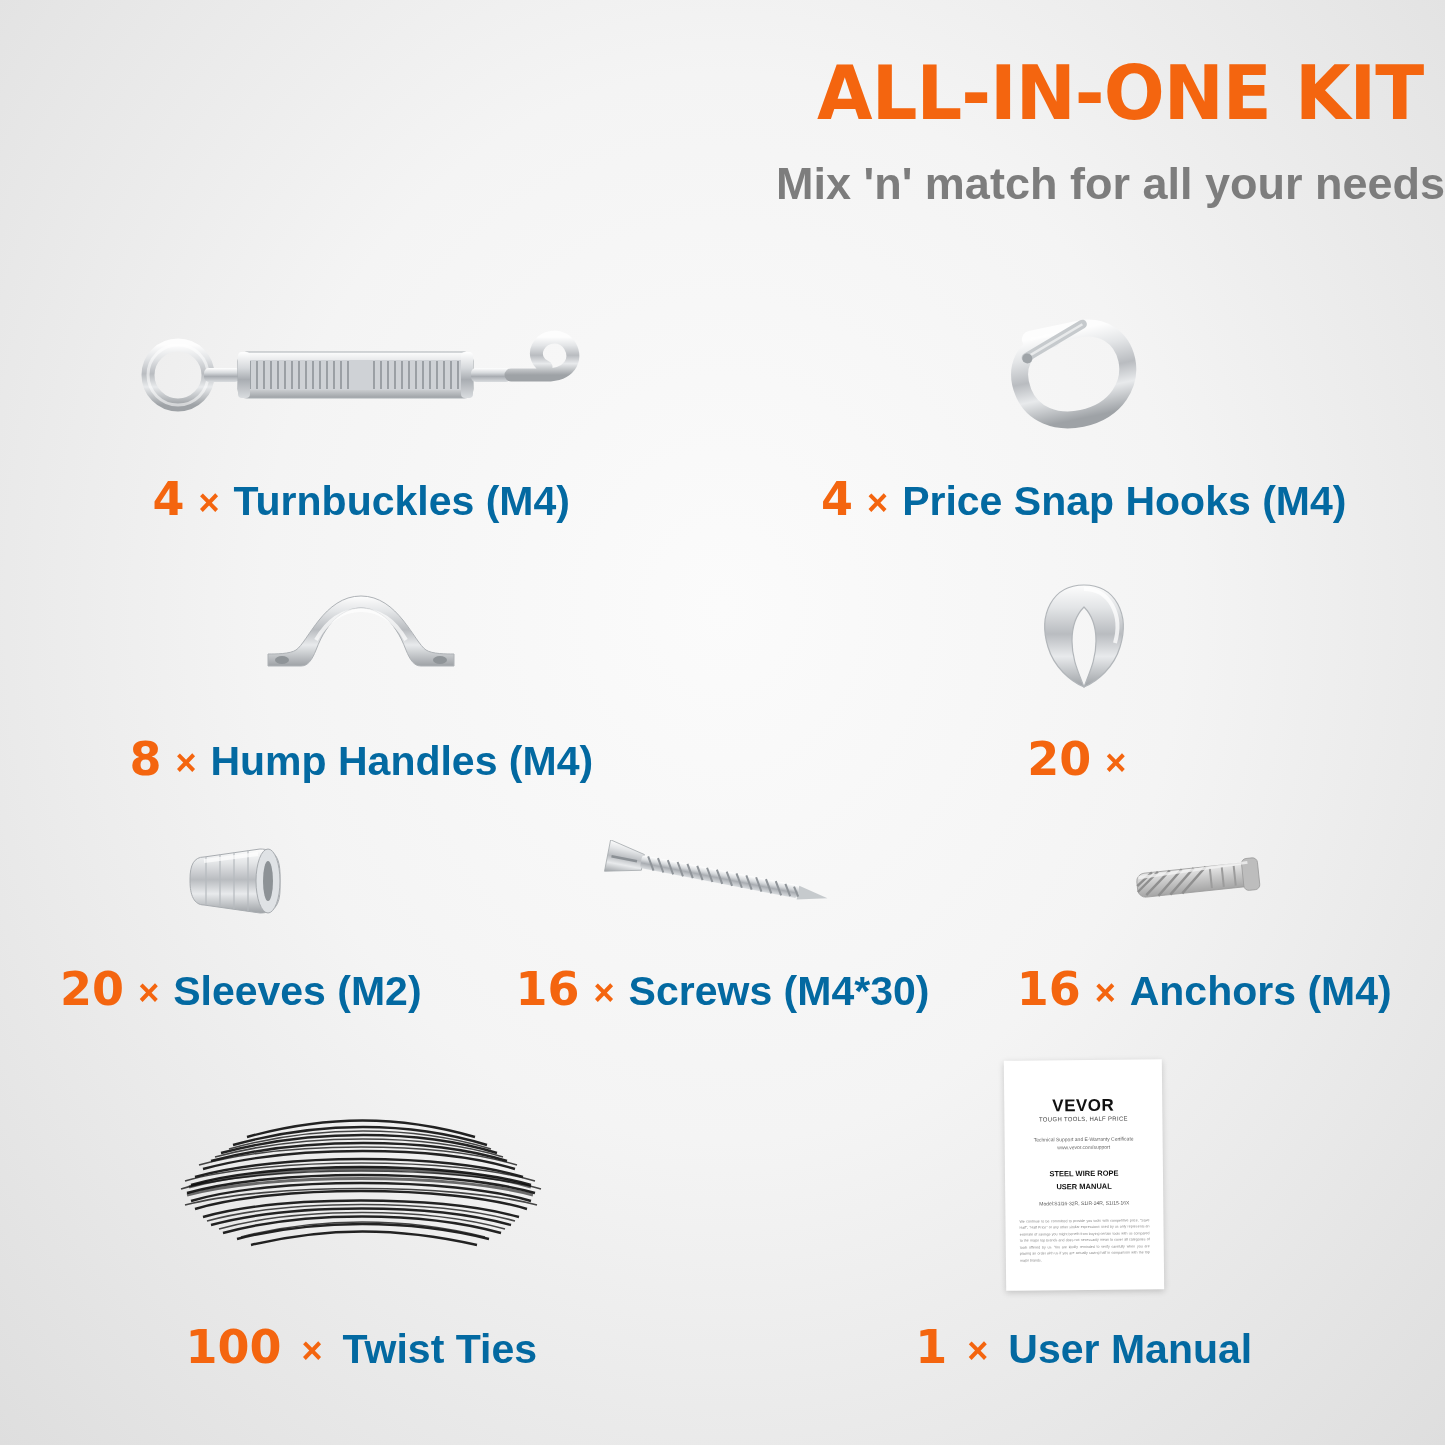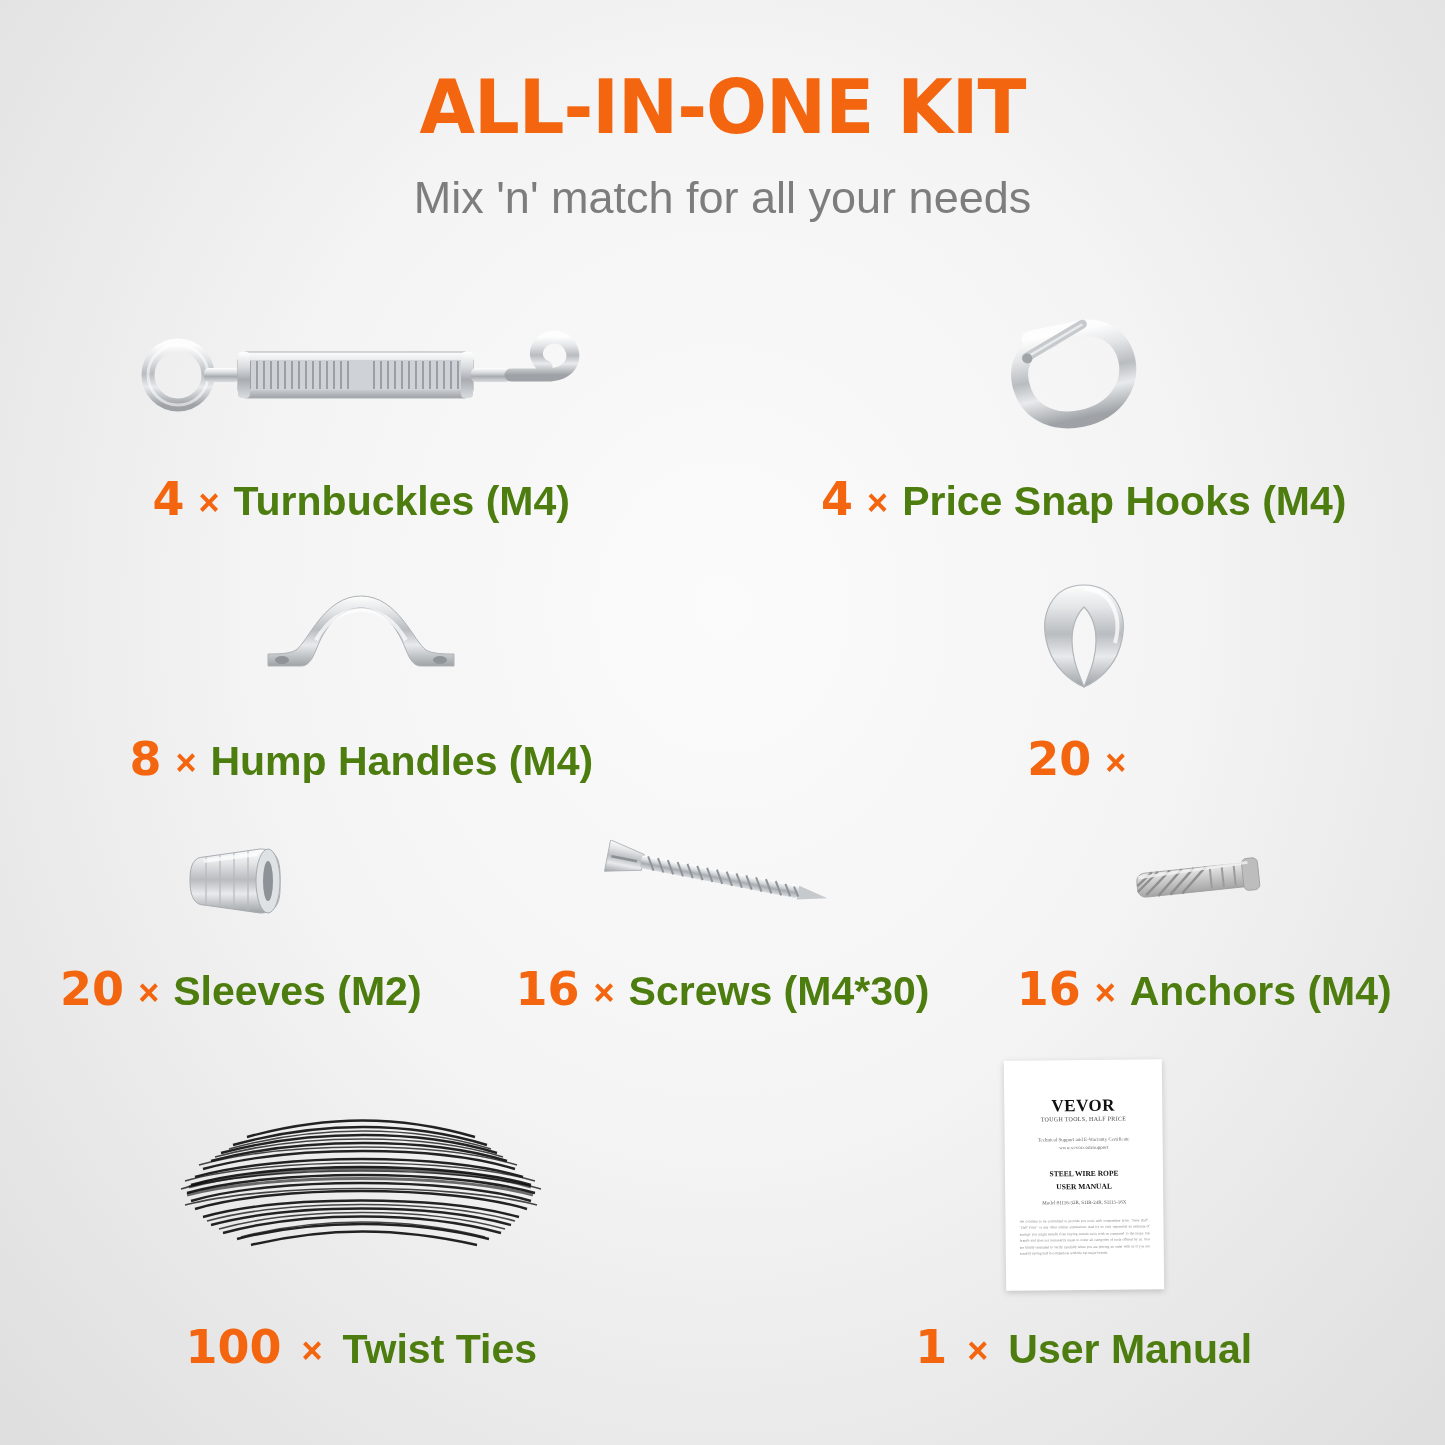--- a/index.html
+++ b/index.html
@@ -15,40 +15,40 @@
     position: relative;
   }
   .page {
     position: absolute;
     inset: 0;
   }
 
   
   .header {
     position: absolute;
-    top: 70px;
-    left: 0;
-    width: 100%;
-    text-align: center;
+    top: 56px;
+    left: 0;
+    width: 100%;
+    text-align: right;
   }
   .kit-title {
     font-size: 74px;
     font-weight: bold;
     color: #f4650f;
     letter-spacing: -1px;
     line-height: 1;
     margin: 0;
     font-family: "DejaVu Sans", sans-serif;
     transform: scaleX(0.97);
   }
   .kit-subtitle {
     margin: 28px 0 0 0;
     font-size: 45px;
     color: #7d7d7d;
-    font-weight: normal;
+    font-weight: bold;
     letter-spacing: 0px;
   }
 
   
   .row {
     position: absolute;
     left: 0;
     width: 100%;
     display: flex;
   }
@@ -57,21 +57,20 @@
     display: flex;
     flex-direction: column;
     align-items: center;
     justify-content: flex-end;
   }
   .art {
     height: 130px;
     display: flex;
     align-items: center;
     justify-content: center;
-    font-family: Liberation Serif, serif;
   }
   .caption {
     margin-top: 22px;
     white-space: nowrap;
     font-size: 40px;
     font-weight: bold;
     color: #1a1a1a;
     display: flex;
     align-items: baseline;
     gap: 0px;
@@ -82,21 +81,21 @@
     font-weight: bold;
     font-family: "DejaVu Sans", sans-serif;
   }
   .times {
     color: #f4650f;
     font-size: 36px;
     font-weight: bold;
     margin: 0 14px 0 14px;
   }
   .label {
-    color: #4d7c0f;
+    color: #0369a1;
     font-size: 41px;
     font-weight: bold;
   }
 
   
   #row1 { top: 300px; }
   #row2 { top: 560px; }
   #row3 { top: 820px; }
   #row4 { top: 1060px; }
 

